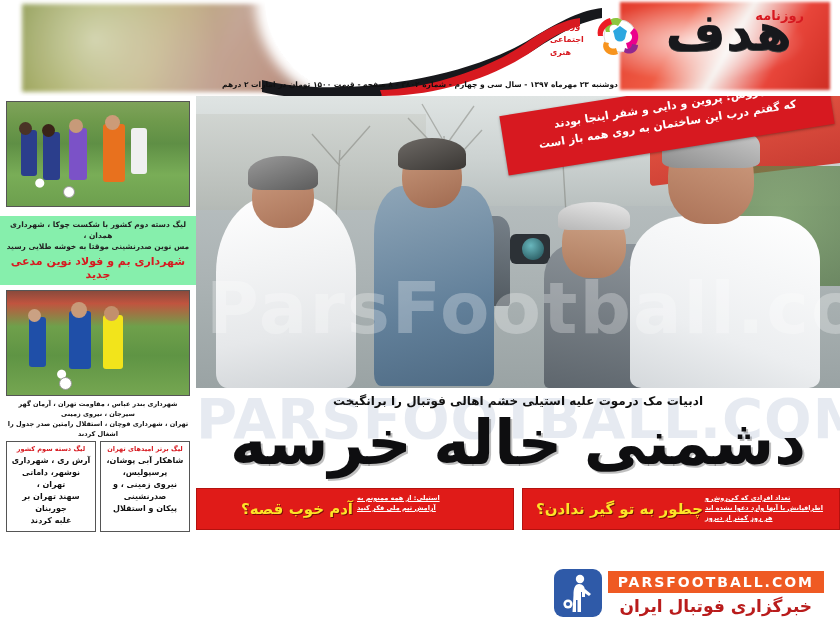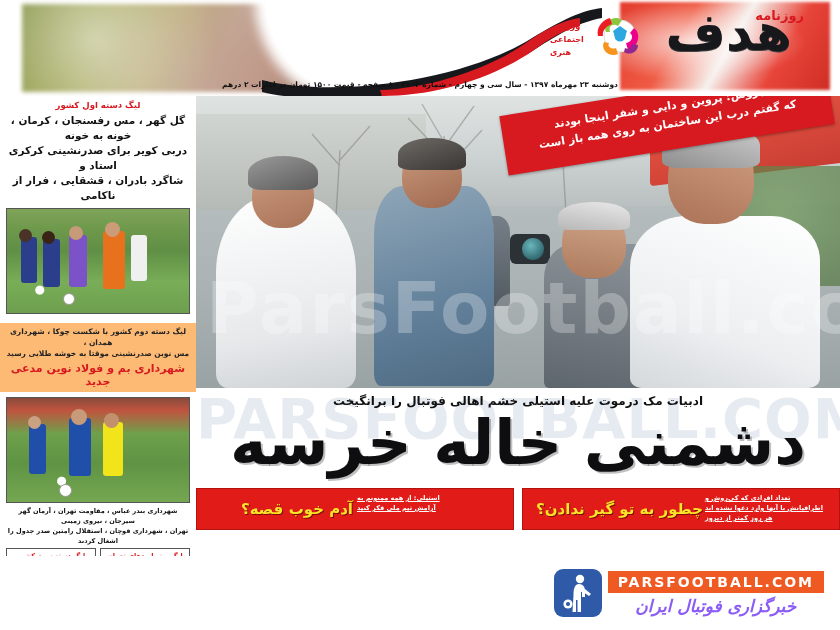--- a/index.html
+++ b/index.html
@@ -42,21 +42,21 @@
   .lc-head{font-size:10.5px;font-weight:bold;color:#111;text-align:center;line-height:15px;}
   .lc-photo{margin:5px 6px 0 6px;height:104px;border:1px solid #555;
       background:
         radial-gradient(circle at 18% 78%, #ffffff 0 4px, rgba(255,255,255,0) 5px),
         linear-gradient(180deg,#7fa35a 0%,#6f9a4c 18%,#5f8f45 40%,#79ad57 70%,#6d9f4e 100%);
       position:relative;overflow:hidden;}
   .lc-photo.two{background:
         radial-gradient(circle at 30% 80%, #ffffff 0 4px, rgba(255,255,255,0) 5px),
         linear-gradient(180deg,#8a4a3c 0%,#c0543f 12%,#6fa04b 34%,#5f9444 62%,#75a651 100%);}
   .pl{position:absolute;border-radius:3px;}
-  .yellowband{background:#fdba74;margin-top:4px;padding:3px 5px 4px;}
+  .yellowband{background:#86efac;margin-top:4px;padding:3px 5px 4px;}
   .yb-sub{font-size:7.5px;color:#222;text-align:center;line-height:11px;font-weight:bold;}
   .yb-head{font-size:11px;color:#d71920;font-weight:bold;text-align:center;margin-top:3px;}
   .lc-caption{font-size:6.5px;font-weight:bold;color:#111;text-align:center;line-height:10px;
       padding:3px 5px 2px;}
   .lc-boxes{display:flex;gap:4px;padding:0 6px;}
   .lc-box{flex:1;border:1px solid #555;padding:3px 3px 4px;background:#fff;}
   .lc-box-kicker{font-size:6.5px;font-weight:bold;color:#d71920;text-align:center;margin-bottom:2px;}
   .lc-box-text{font-size:8px;font-weight:bold;color:#111;text-align:center;line-height:12px;}
 
   
@@ -132,21 +132,21 @@
   .strip-head{position:absolute;right:160px;top:6px;left:6px;text-align:right;color:#fde428;
       font-size:15px;font-weight:bold;line-height:28px;text-shadow:1px 1px 0 #7a0b09;}
   .strip-head.l{right:136px;}
 
   
   .footer{position:absolute;left:0;top:556px;width:840px;height:74px;background:#fff;}
   .fbrand{position:absolute;right:16px;top:8px;height:58px;display:flex;align-items:center;gap:6px;}
   .fbrand-texts{display:flex;flex-direction:column;gap:3px;}
   .fb-orange{background:#ef5a23;color:#fff;font-size:14px;font-weight:bold;letter-spacing:2px;
       padding:3px 10px;direction:ltr;text-align:center;}
-  .fb-blue{color:#8b5cf6;font-size:17px;font-weight:bold;text-align:center;font-style:italic;}
+  .fb-blue{color:#b91c1c;font-size:17px;font-weight:bold;text-align:center;}
   .fb-icon{width:48px;height:48px;background:#2f5aa8;border-radius:9px;position:relative;}
   .fb-icon svg{position:absolute;left:7px;top:4px;}
 </style>
 </head>
 <body>
 
 <div class="page">
 
   <div class="masthead">
     <div class="mh-left-photo"></div>
@@ -180,28 +180,20 @@
         <path d="M4,24 C2,16 8,8 16,6 L18,12 C12,14 8,19 9,24 Z" fill="#ed1c24"></path>
         <circle cx="26" cy="24" r="5.5" fill="#2da7e0"></circle>
       </svg>
     </div>
 
     <div class="mh-dateline">دوشنبه ۲۳ مهرماه ۱۳۹۷ - سال سی و چهارم - شماره ۳۸۰۲ - ۸ صفحه - قیمت ۱۵۰۰ تومان در امارات ۲ درهم</div>
   </div>
 
   <div class="leftcol">
 
-    <div class="lc-block">
-      <div class="lc-kicker">لیگ دسته اول کشور</div>
-      <div class="lc-head">
-        <div>گل گهر ، مس رفسنجان ، کرمان ، خونه به خونه</div>
-        <div>دربی کویر برای صدرنشینی کرکری استاد و</div>
-        <div>شاگرد بادران ، قشقایی ، فرار از ناکامی</div>
-      </div>
-    </div>
 
     <div class="lc-photo">
       <div class="pl" style="left:14px;top:28px;width:16px;height:46px;background:#2b3e8c;"></div>
       <div class="pl" style="left:12px;top:20px;width:13px;height:13px;border-radius:50%;background:#4a3326;"></div>
       <div class="pl" style="left:36px;top:30px;width:17px;height:48px;background:#2b3e8c;"></div>
       <div class="pl" style="left:35px;top:22px;width:13px;height:13px;border-radius:50%;background:#3a2418;"></div>
       <div class="pl" style="left:62px;top:26px;width:18px;height:52px;background:#7b52c7;"></div>
       <div class="pl" style="left:62px;top:17px;width:14px;height:14px;border-radius:50%;background:#c79a79;"></div>
       <div class="pl" style="left:96px;top:22px;width:22px;height:58px;background:#e8711e;"></div>
       <div class="pl" style="left:98px;top:13px;width:15px;height:15px;border-radius:50%;background:#cc9b78;"></div>

